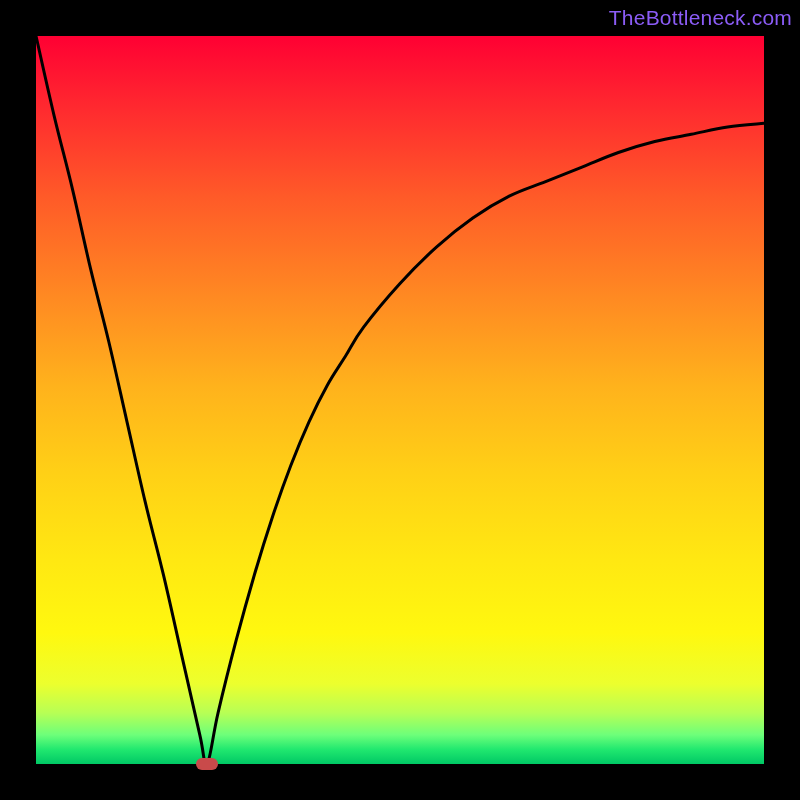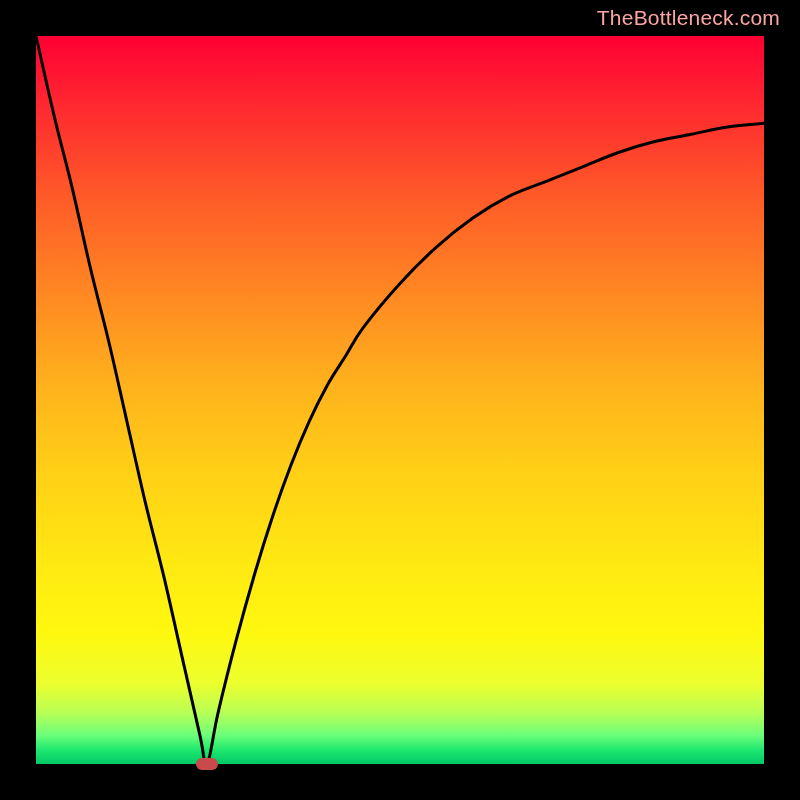--- a/index.html
+++ b/index.html
@@ -30,22 +30,22 @@
       #ecff2e 89%,
       #b7ff55 93%,
       #6dff7a 96%,
       #21e86f 98%,
       #00c865 100%
     );
   }
   .attribution {
     position: absolute;
     top: 6px;
-    right: 20px;
-    color: #fca5a5;
+    right: 8px;
+    color: #8b5cf6;
     font-size: 21px;
     letter-spacing: 0.2px;
     z-index: 5;
   }
   svg.curve {
     position: absolute;
     left: 36px;
     top: 36px;
     width: 728px;
     height: 728px;

